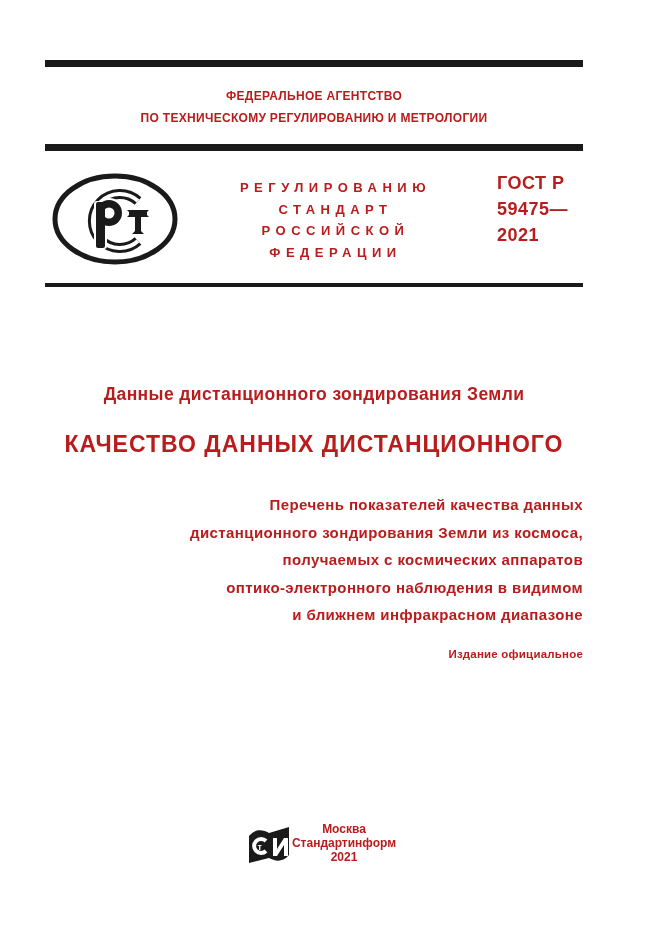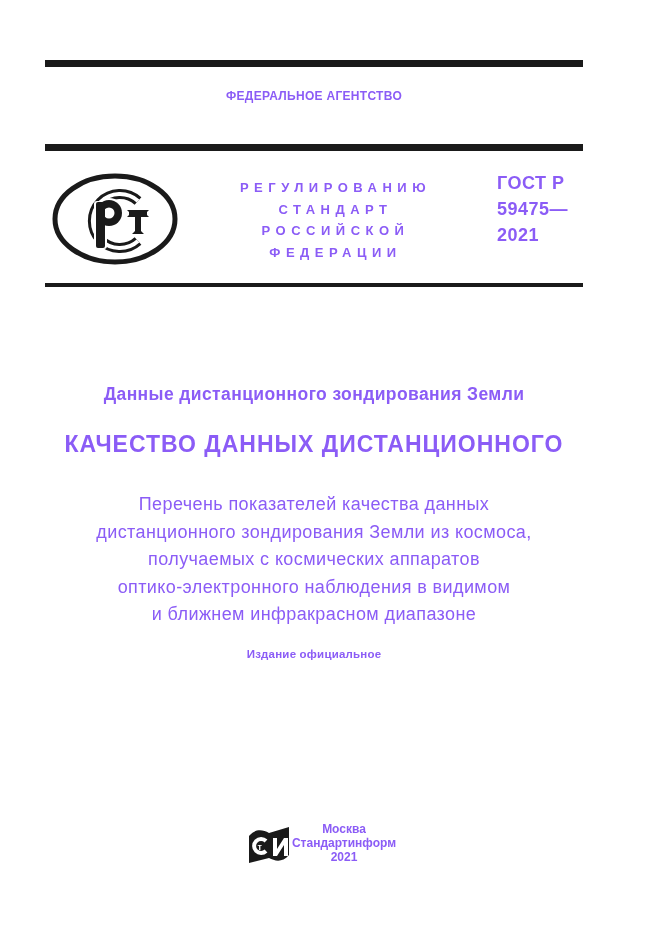--- a/index.html
+++ b/index.html
@@ -1,51 +1,52 @@
 <!DOCTYPE html>
 <html><head>
 <meta charset="utf-8">
 <style>
   html,body{margin:0;padding:0;background:#fff;}
   .page{
     position:relative;width:661px;height:935px;background:#fff;
-    font-family:"Liberation Sans",sans-serif;color:#8b5cf6;overflow:hidden;
+    font-family:"Liberation Sans",sans-serif;color:#b91c1c;overflow:hidden;
   }
   .rule{position:absolute;left:45px;width:538px;background:#1a1a1a;}
   .rule-top{top:60px;height:7px;}
   .rule-mid{top:144px;height:7px;}
   .rule-thin{top:283px;height:4px;}
   .agency{position:absolute;left:45px;top:86px;width:538px;text-align:center;
     font-weight:bold;font-size:12px;line-height:21.5px;letter-spacing:.3px;}
   .rst-logo{position:absolute;left:50px;top:171px;}
   .std-name{position:absolute;left:183px;top:177px;width:305px;text-align:center;
     font-weight:bold;font-size:13px;letter-spacing:5.5px;line-height:21.5px;}
   .designation{position:absolute;left:497px;top:170px;
     font-weight:bold;font-size:18px;line-height:26px;letter-spacing:.5px;}
   .title-group{position:absolute;left:45px;top:358px;width:538px;text-align:center;
     font-weight:bold;font-size:17.5px;line-height:24px;letter-spacing:.4px;margin-top:24px;}
   .title-main{position:absolute;left:45px;top:430px;width:538px;text-align:center;
     font-weight:bold;font-size:23px;line-height:28px;letter-spacing:1px;}
-  .subtitle{position:absolute;left:45px;top:491px;width:538px;text-align:center;
-    font-weight:normal;font-size:18px;line-height:27.5px;letter-spacing:.4px;}
-  .edition{position:absolute;left:45px;top:648px;width:538px;text-align:center;
+  .subtitle{position:absolute;left:45px;top:491px;width:538px;text-align:right;
+    font-weight:bold;font-size:15px;line-height:27.5px;letter-spacing:.4px;}
+  .edition{position:absolute;left:45px;top:648px;width:538px;text-align:right;
     font-weight:bold;font-size:11.5px;letter-spacing:.2px;}
   .si-logo{position:absolute;left:248px;top:825px;}
   .imprint{position:absolute;left:288px;top:822px;width:112px;text-align:center;
     font-weight:bold;font-size:12px;line-height:14px;}
 </style>
 </head>
 <body>
 
 <div class="page">
 
   <div class="rule rule-top"></div>
 
   <div class="agency">
     <div>ФЕДЕРАЛЬНОЕ АГЕНТСТВО</div>
+    <div>ПО ТЕХНИЧЕСКОМУ РЕГУЛИРОВАНИЮ И МЕТРОЛОГИИ</div>
   </div>
 
   <div class="rule rule-mid"></div>
 
   <svg class="rst-logo" width="130" height="96" viewBox="0 0 130 96">
     <ellipse cx="65" cy="48" rx="60" ry="43" fill="none" stroke="#1a1a1a" stroke-width="5"></ellipse>
     <path d="M 88 30 A 27 27 0 1 0 88 70" fill="none" stroke="#1a1a1a" stroke-width="10"></path>
     <path d="M 88 30 A 27 27 0 1 0 88 70" fill="none" stroke="#ffffff" stroke-width="4"></path>
     <g>
       <circle cx="59" cy="42" r="15" fill="#ffffff"></circle>

